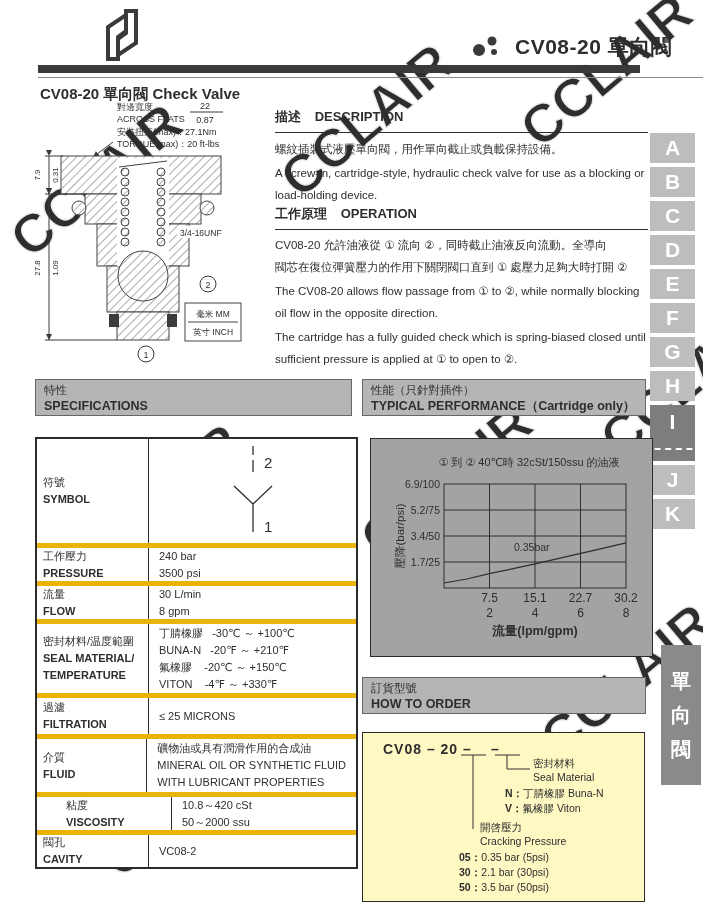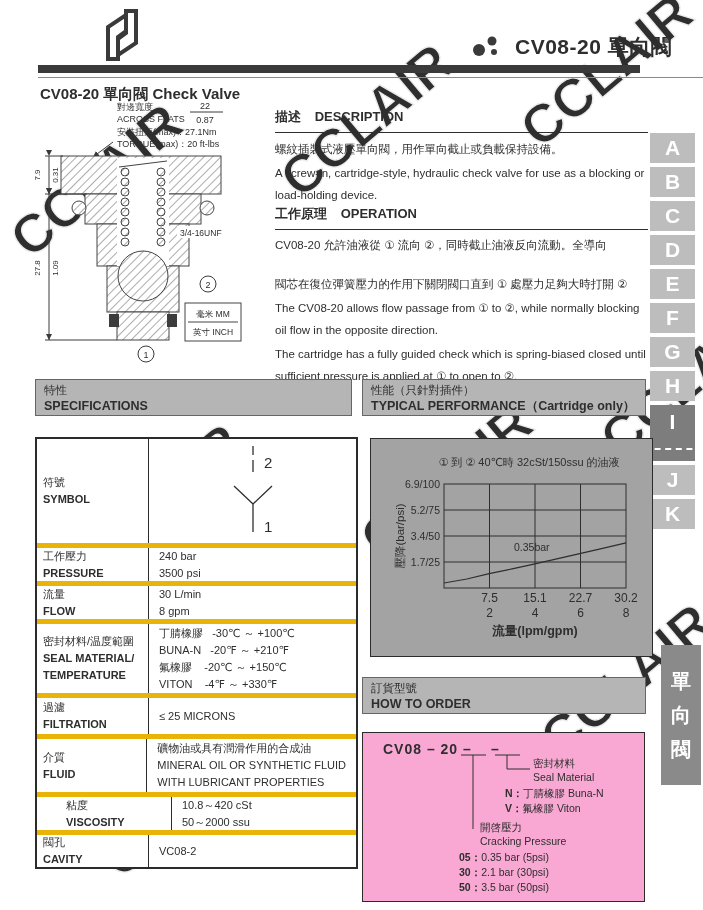--- a/index.html
+++ b/index.html
@@ -41,21 +41,21 @@
   .tleft .en{font-size:11px;font-weight:bold;line-height:17px}
   .tval{flex:1;padding:2px 10px;display:flex;flex-direction:column;justify-content:center}
   .tval div{font-size:11px;line-height:17px;white-space:pre}
   
   #chart-box{position:absolute;left:370px;top:438px;width:283px;height:219px;
         border:1.5px solid #2b2b2b;box-sizing:border-box;background:#a3a3a3}
   .tick{font-size:10.5px}
   .bigtick{font-size:12px}
   
   #order-box{position:absolute;left:362px;top:732px;width:283px;height:170px;
-        border:1.5px solid #2b2b2b;box-sizing:border-box;background:#f9a8d4}
+        border:1.5px solid #2b2b2b;box-sizing:border-box;background:#fef9c3}
   #model-code{position:absolute;left:20px;top:8px;font-size:14px;font-weight:bold;letter-spacing:1px}
   #model-dash2{position:absolute;left:128px;top:8px;font-size:14px;font-weight:bold}
   .ord{position:absolute;font-size:10.5px;line-height:13px}
   .ord b{font-weight:bold}
 </style>
 </head>
 <body>
 
 <div id="page">
 
@@ -186,21 +186,21 @@
     <div class="body-en">A screw-in, cartridge-style, hydraulic check valve for use as a blocking or load-holding device.</div>
   </div>
 
   
   <div class="abs" style="left:275px;top:205px;width:373px">
     <div class="sec-head">
       <span class="zh">工作原理</span>
       <span class="en">OPERATION</span>
     </div>
     <div class="body-zh" style="margin-top:4px">CV08-20 允許油液從 ① 流向 ②，同時截止油液反向流動。全導向</div>
-    <div class="body-zh" style="margin-top:17px">閥芯在復位彈簧壓力的作用下關閉閥口直到 ① 處壓力足夠大時打開 ②</div>
+    <div class="body-zh" style="margin-top:0">閥芯在復位彈簧壓力的作用下關閉閥口直到 ① 處壓力足夠大時打開 ②</div>
     <div class="body-en">The CV08-20 allows flow passage from ① to ②, while normally blocking oil flow in the opposite direction.</div>
     <div class="body-en">The cartridge has a fully guided check which is spring-biased closed until sufficient pressure is applied at ① to open to ②.</div>
   </div>
 
   
   <div id="letter-tabs">
       <div class="ltab">
         <span>A</span>
       </div>
       <div class="ltab">

